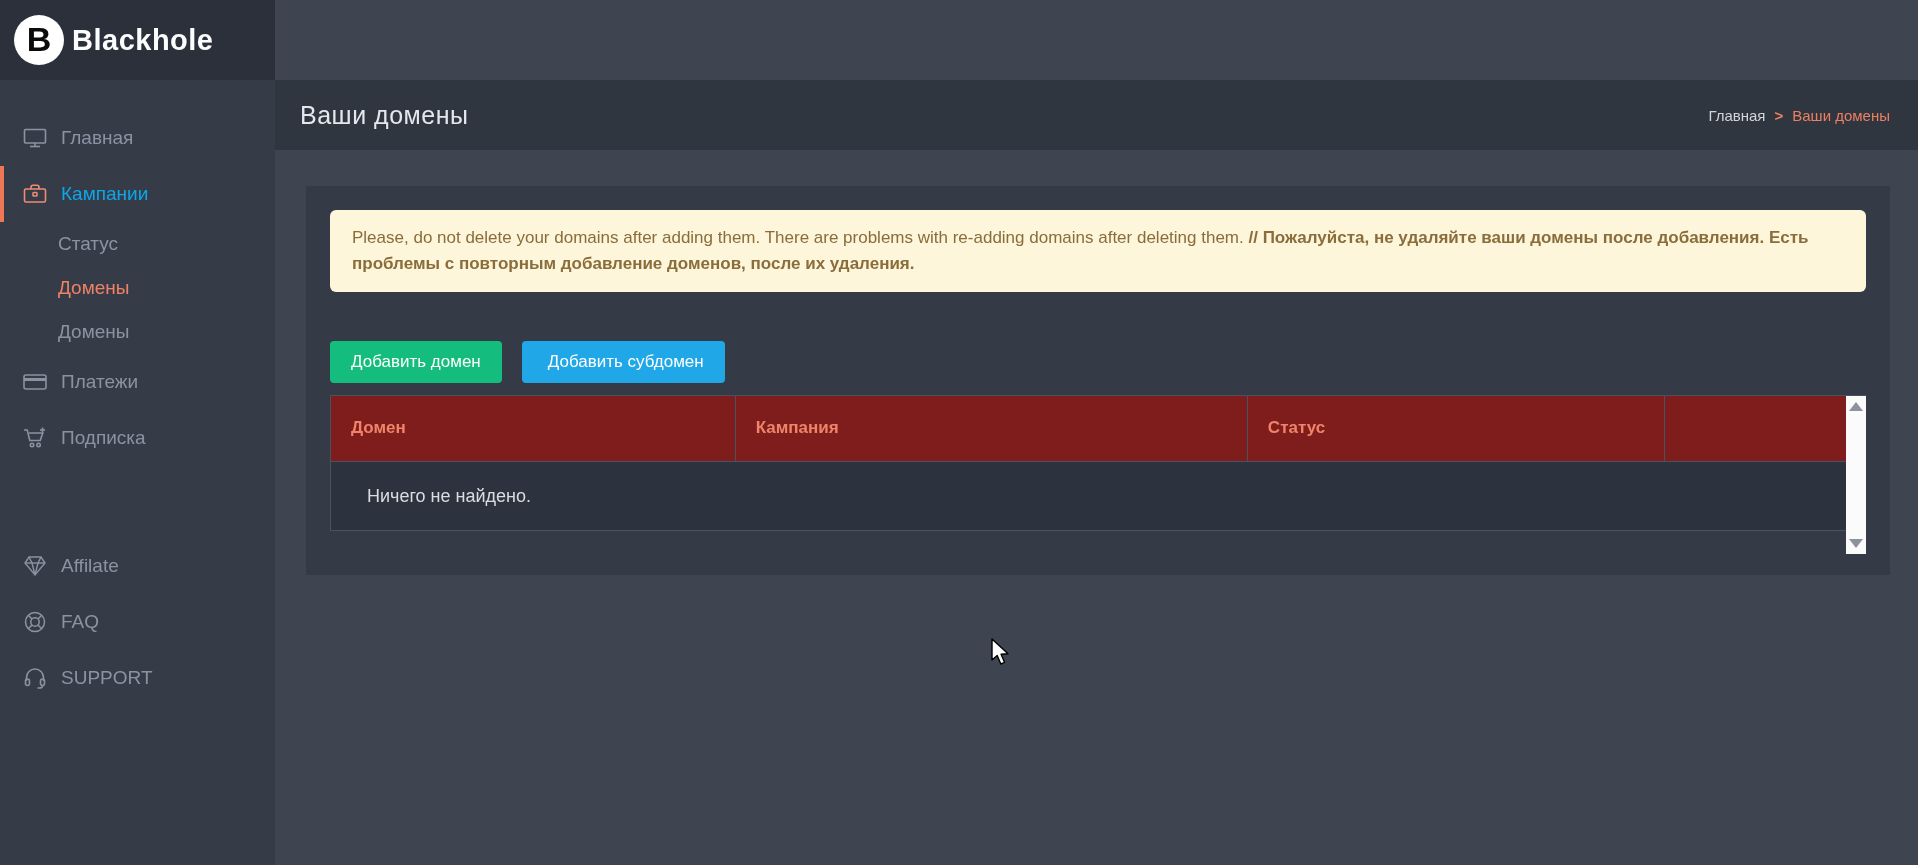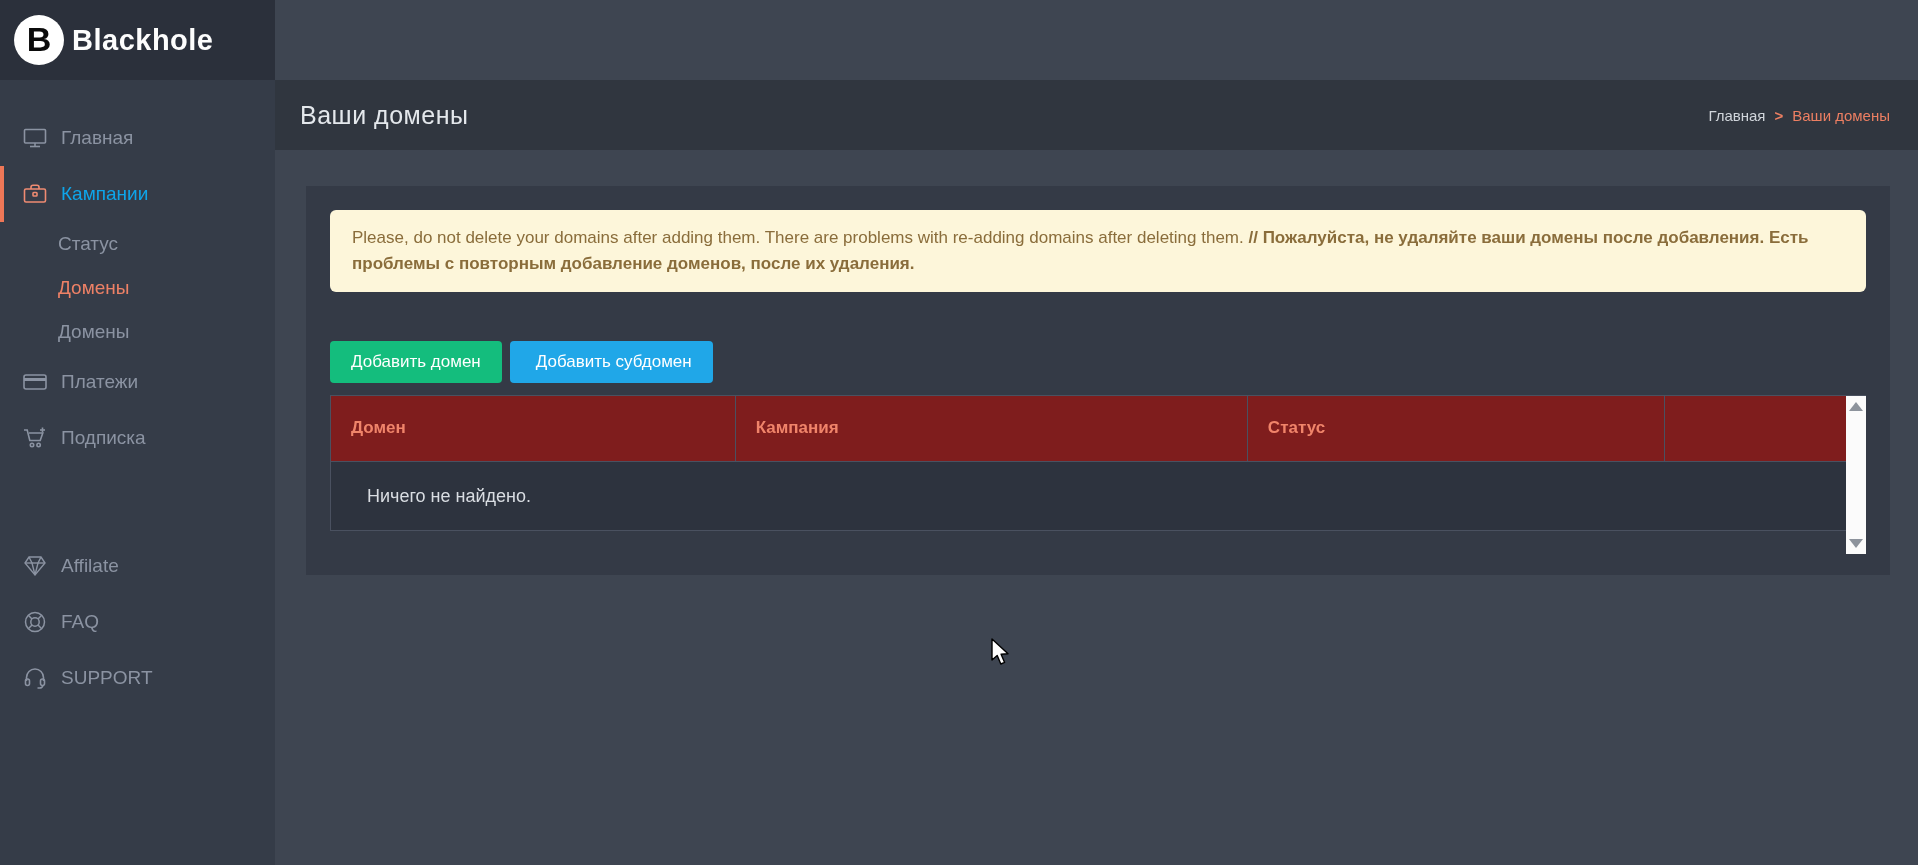--- a/index.html
+++ b/index.html
@@ -40,21 +40,21 @@
   .breadcrumb .sep{color:#ed7f62;font-weight:bold;}
   .breadcrumb .cur{color:#ed7f62;}
 
   .content{height:715px;background:#3e4551;padding:36px 28px 0 31px;}
   .card{width:1584px;height:389px;background:#343a46;padding:24px;}
 
   .alert{background:#fdf6da;color:#8a6d3b;border-radius:6px;padding:15px 22px;
     font-size:17px;line-height:1.52;}
   .alert strong{font-weight:bold;}
 
-  .btn-row{margin-top:49px;display:flex;gap:8px;}
+  .btn-row{margin-top:49px;display:flex;gap:20px;}
   .btn{border:none;height:42px;padding:0 21px;border-radius:4px;color:#ffffff;font-size:17px;
     font-family:"Liberation Sans",sans-serif;cursor:pointer;}
   .btn.green{background:#14bd7d;}
   .btn.blue{background:#20a7e8;padding-left:26px;}
 
   .table-zone{position:relative;margin-top:12px;height:158px;border-top:1px solid #4a5160;}
   table{width:calc(100% - 20px);border-collapse:collapse;border-left:1px solid #4a5160;table-layout:fixed;}
   th{height:66px;background:#7f1d1d;color:#f0846a;font-size:17px;font-weight:bold;text-align:left;
     padding-left:20px;border-bottom:1px solid #4a5160;border-right:1px solid #4a5160;}
   th:last-child{border-right:none;}

